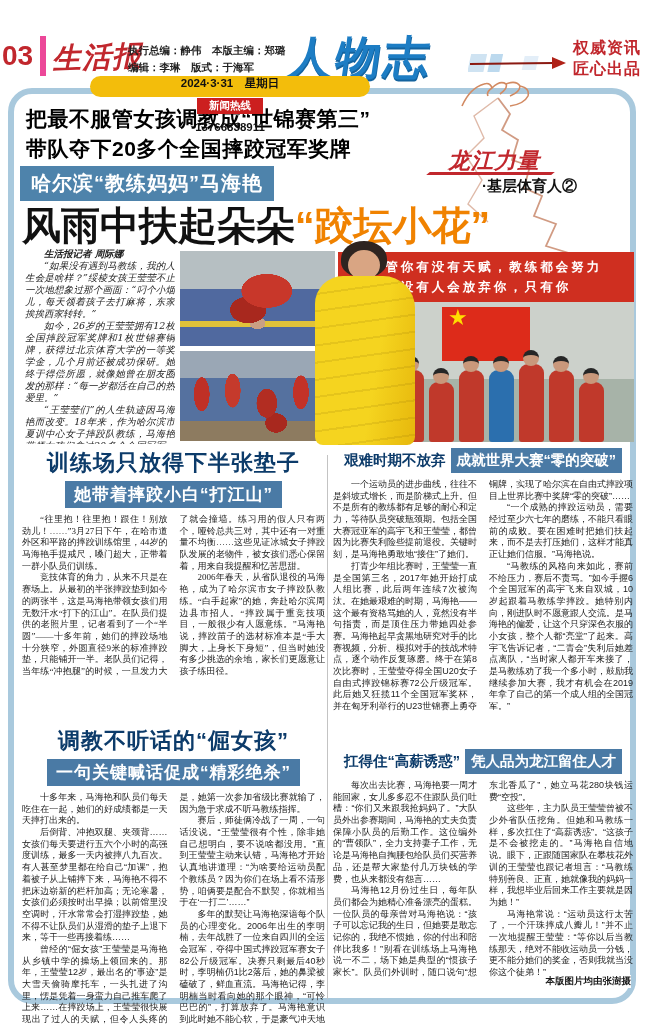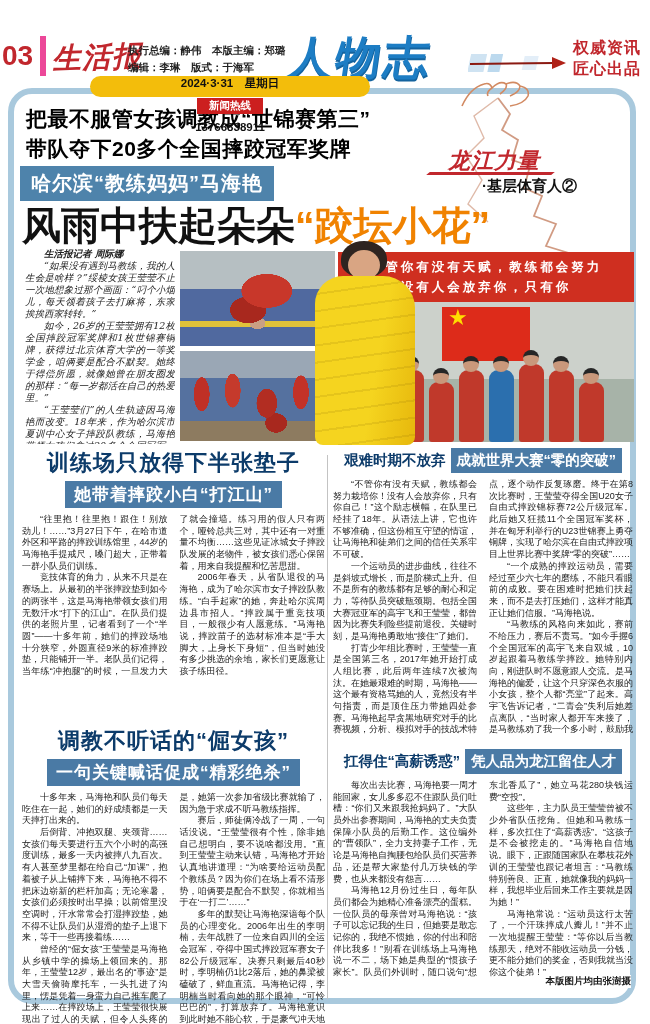--- a/index.html
+++ b/index.html
@@ -106,21 +106,21 @@
   .t1{font-size:22px;font-weight:900;color:#0c3b6a;letter-spacing:1px;}
   .t2{display:inline-block;background:#4a7aa5;color:#fff;font-size:17px;font-weight:900;
       padding:2px 9px;margin-top:3px;letter-spacing:1px;}
   .inline-title{display:flex;justify-content:center;align-items:center;gap:5px;
                 white-space:nowrap;}
   .inline-title .t1{font-size:14.5px;letter-spacing:0;}
   .inline-title .t2{font-size:14.5px;margin-top:0;padding:3px 6px;letter-spacing:0;}
   .art-body{margin-top:6px;columns:2;column-gap:12px;overflow:hidden;position:relative;}
   .art-body p{margin:0;font-size:9px;line-height:1.3;text-align:justify;
               text-indent:2em;color:#1c1c1c;}
-  #a1body{height:198px;} #a2body{height:240px;} #a3body{height:262px;} #a4body{height:208px;}
+  #a1body{height:198px;font-family:Liberation Serif, serif;} #a2body{height:240px;} #a3body{height:262px;} #a4body{height:208px;}
   #a2{margin-top:14px;} #a4{margin-top:8px;}
   #photo-credit{position:absolute;right:2px;bottom:0;background:#fff;font-size:9.5px;
                 font-weight:bold;padding-left:6px;}
 </style>
 </head>
 <body>
 
 <div class="abs" id="pagenum">03</div>
 <div class="abs" id="masthead">生活报</div>
 <div class="abs" id="credits">
@@ -167,21 +167,21 @@
 <div class="abs" id="subhead">哈尔滨“教练妈妈”马海艳</div>
 <div class="abs" id="mainhead"><span>风雨中扶起朵朵</span><span class="orange">“跤坛小花”</span></div>
 <div class="abs" id="serieslogo">龙江力量</div>
 <div class="abs" id="seriesline"></div>
 <div class="abs" id="seriessub">·基层体育人②</div>
 
 <div class="abs" id="intro">
   <p id="byline">生活报记者 周际娜</p>
   <div>
       <p>“如果没有遇到马教练，我的人生会是啥样？”绥棱女孩王莹莹不止一次地想象过那个画面：“叼个小烟儿，每天领着孩子去打麻将，东家挨挨西家转转。”</p>
-      <p>如今，26岁的王莹莹拥有12枚全国摔跤冠军奖牌和1枚世锦赛铜牌，获得过北京体育大学的一等奖学金，咱俩要是配合不默契。她终于得偿所愿，就像她曾在朋友圈发的那样：“每一岁都活在自己的热爱里。”</p>
+      <p>如今，26岁的王莹莹拥有12枚全国摔跤冠军奖牌和1枚世锦赛铜牌，获得过北京体育大学的一等奖学金，几个月前还被成功保研。她终于得偿所愿，就像她曾在朋友圈发的那样：“每一岁都活在自己的热爱里。”</p>
       <p>“王莹莹们”的人生轨迹因马海艳而改变。18年来，作为哈尔滨市夏训中心女子摔跤队教练，马海艳带领女孩们拿过20多个全国冠军、300多个省级比赛冠军，还将队员送上了世界大赛的领奖台……</p>
     </div>
 </div>
 
 <div class="abs photo" id="photo1"></div>
 <div class="abs photo" id="photo2"></div>
 <div class="abs photo" id="photomain">
   <div class="banner">
     <div>不管你有没有天赋，教练都会努力</div>
     <div>没有人会放弃你，只有你</div>
@@ -237,21 +237,20 @@
   </div>
 </div>
 
 <div class="abs half" id="righthalf">
   <div id="a3">
     <div class="art-title inline-title">
       <span class="t1">艰难时期不放弃</span>
       <span class="t2">成就世界大赛“零的突破”</span>
     </div>
     <div class="art-body" id="a3body">
-        <p>“不管你有没有天赋，教练都会努力栽培你！没有人会放弃你，只有你自己！”这个励志横幅，在队里已经挂了18年。从语法上讲，它也许不够准确，但这份相互守望的情谊，让马海艳和徒弟们之间的信任关系牢不可破。</p>
         <p>一个运动员的进步曲线，往往不是斜坡式增长，而是阶梯式上升。但不是所有的教练都有足够的耐心和定力，等待队员突破瓶颈期。包括全国大赛冠亚军的高宇飞和王莹莹，都曾因为比赛失利险些提前退役。关键时刻，是马海艳勇敢地“接住”了她们。</p>
         <p>打青少年组比赛时，王莹莹一直是全国第三名，2017年她开始打成人组比赛，此后两年连续7次被淘汰。在她最艰难的时期，马海艳——这个最有资格骂她的人，竟然没有半句指责，而是顶住压力带她四处参赛。马海艳起早贪黑地研究对手的比赛视频，分析、模拟对手的技战术特点，逐个动作反复琢磨。终于在第8次比赛时，王莹莹夺得全国U20女子自由式摔跤锦标赛72公斤级冠军。此后她又狂揽11个全国冠军奖杯，并在匈牙利举行的U23世锦赛上勇夺铜牌，实现了哈尔滨在自由式摔跤项目上世界比赛中奖牌“零的突破”……</p>
         <p>“一个成熟的摔跤运动员，需要经过至少六七年的磨练，不能只看眼前的成败。要在困难时把她们扶起来，而不是去打压她们，这样才能真正让她们信服。”马海艳说。</p>
         <p>“马教练的风格向来如此，赛前不给压力，赛后不责骂。”如今手握6个全国冠军的高宇飞来自双城，10岁起跟着马教练学摔跤。她特别内向，刚进队时不愿意跟人交流。是马海艳的偏爱，让这个只穿深色衣服的小女孩，整个人都“亮堂”了起来。高宇飞告诉记者，“二青会”失利后她差点离队，“当时家人都开车来接了，是马教练劝了我一个多小时，鼓励我继续参加大赛，我才有机会在2019年拿了自己的第一个成人组的全国冠军。”</p>
       </div>
   </div>
   <div id="a4">
     <div class="art-title inline-title">
       <span class="t1">扛得住“高薪诱惑”</span>
       <span class="t2">凭人品为龙江留住人才</span>

